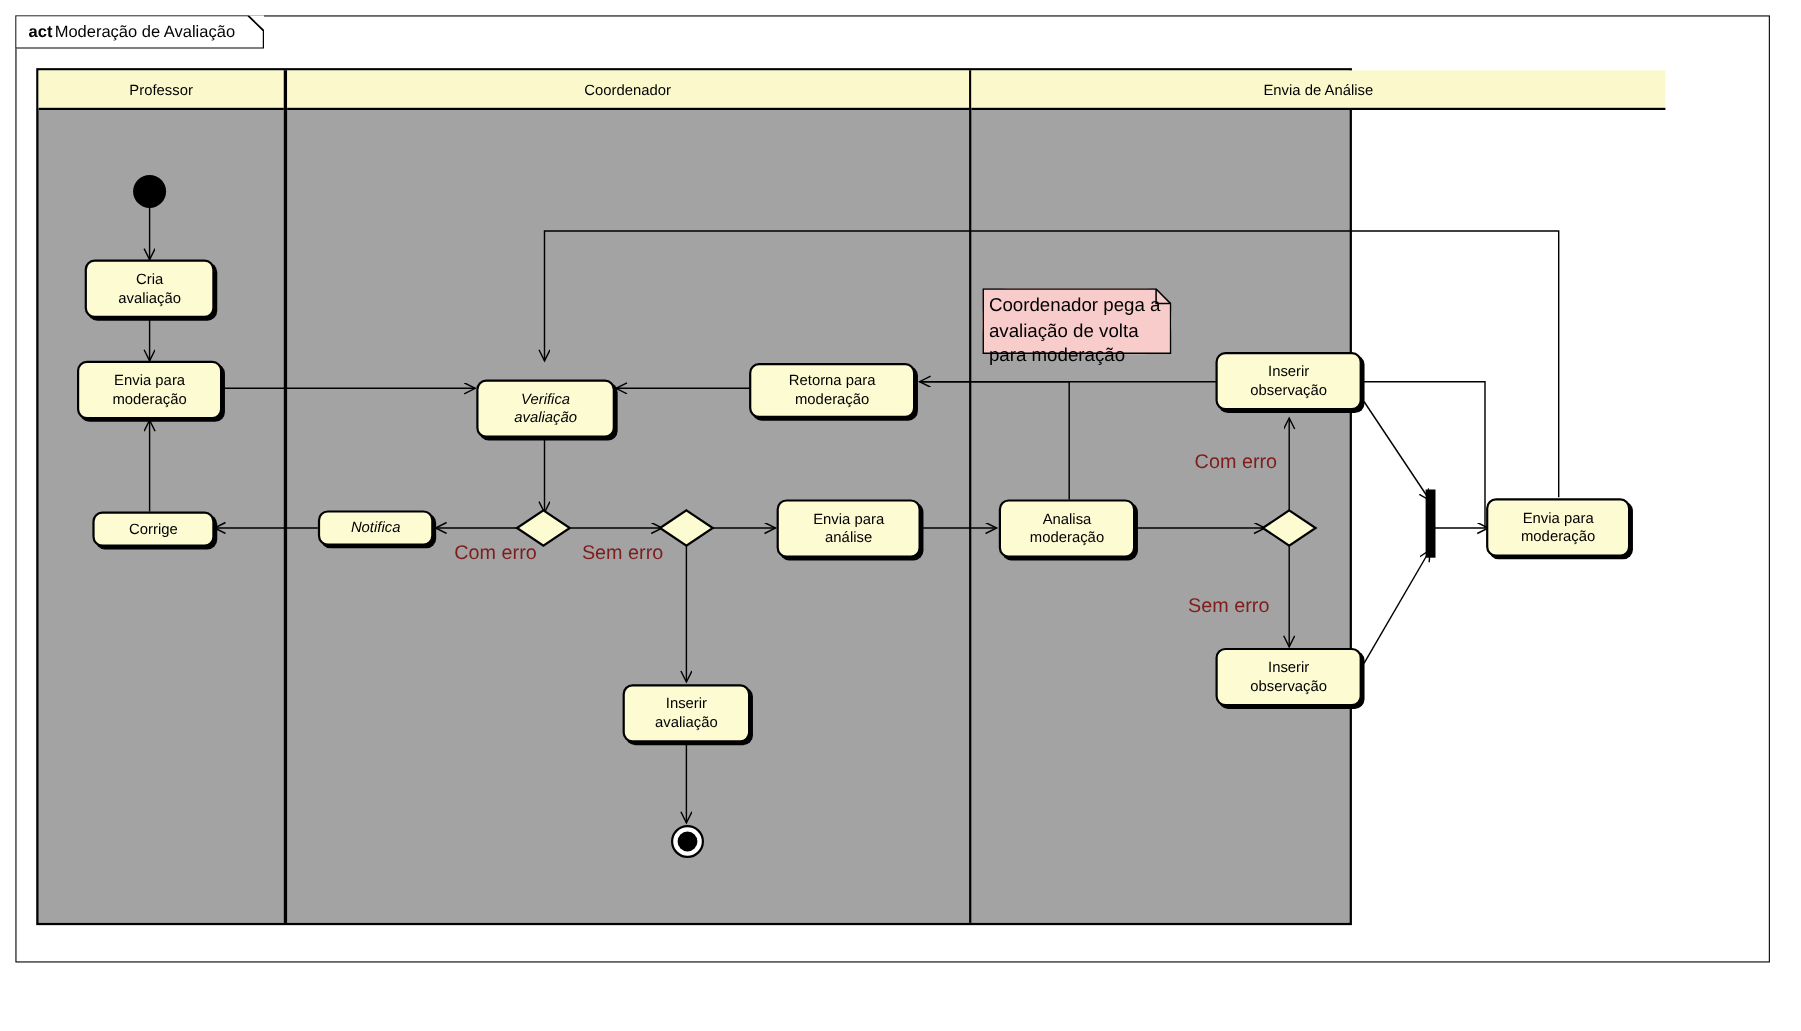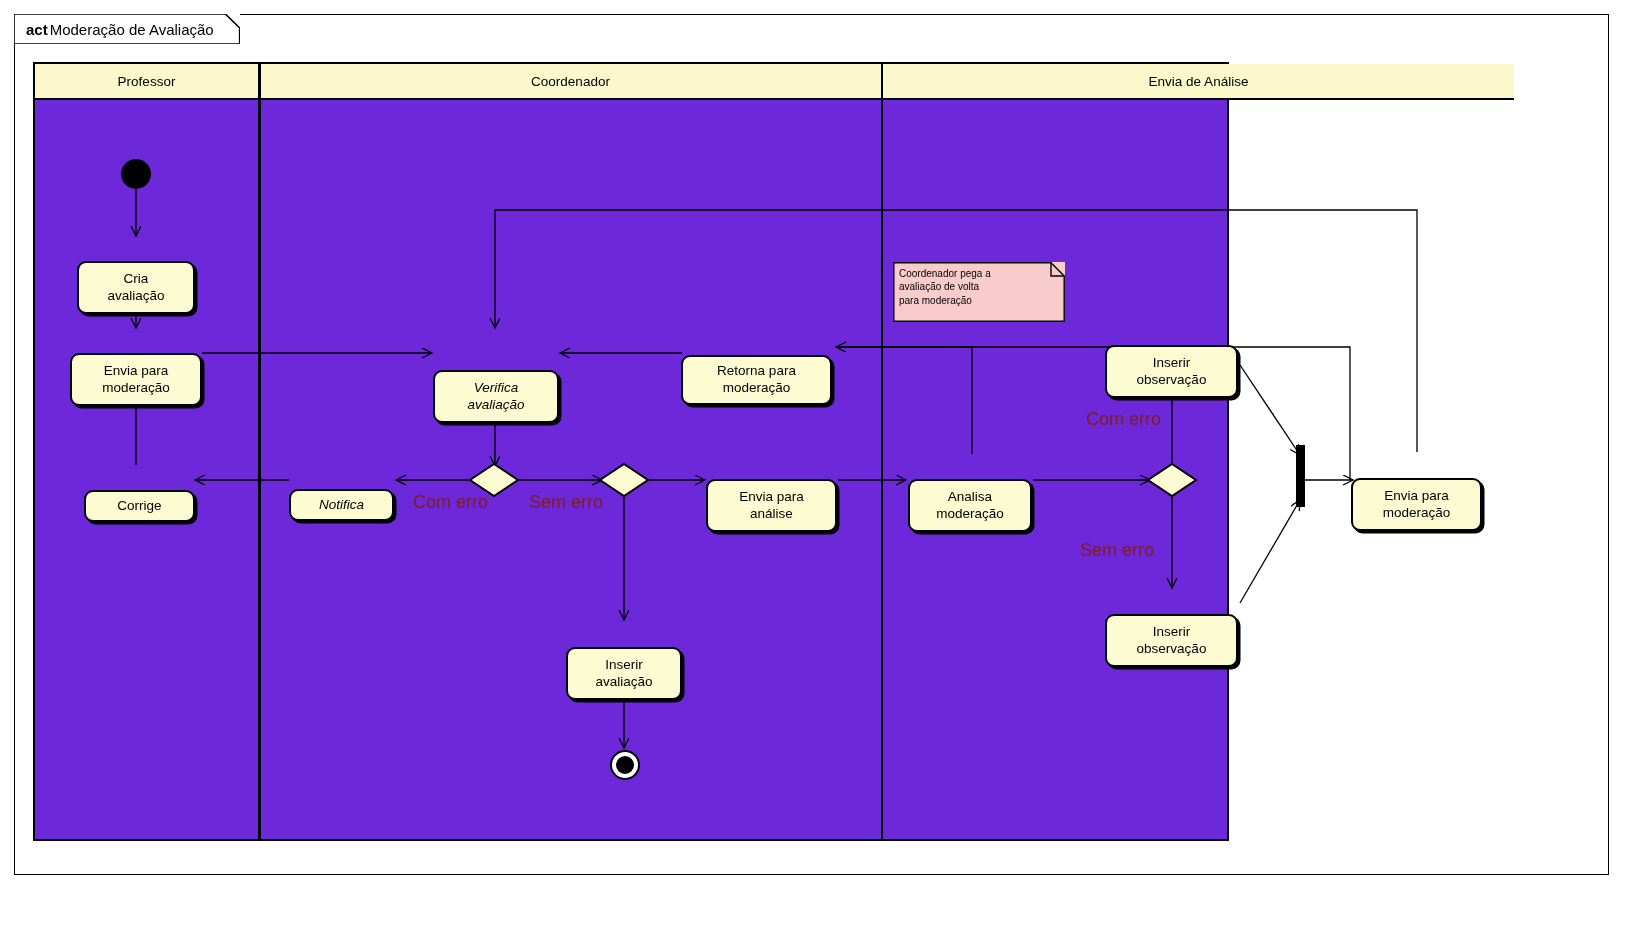--- a/index.html
+++ b/index.html
@@ -65,21 +65,21 @@
   }
   
   #lanes {
     position: absolute;
     left: 33px;
     top: 62px;
     width: 1196px;
     height: 779px;
     box-sizing: border-box;
     border: 2.5px solid #000000;
-    background: #6d28d9;
+    background: #a3a3a3;
   }
   .lane {
     position: absolute;
     top: 0;
     height: 100%;
     box-sizing: border-box;
   }
   .lane-header {
     height: 36px;
     box-sizing: border-box;
@@ -108,21 +108,20 @@
     border-radius: 9px;
     box-shadow: 2.5px 2.5px 0 0 #000000;
     display: flex;
     align-items: center;
     justify-content: center;
     text-align: center;
     font-size: 13.5px;
     line-height: 1.25;
     color: #000000;
     padding: 2px 4px;
-    margin-top: 25px;
   }
 
   
   .init-node {
     position: absolute;
     border-radius: 50%;
     background: #000000;
   }
   
   .final-node {
@@ -149,23 +148,24 @@
   
   .bar {
     position: absolute;
     background: #000000;
   }
   
   .note {
     position: absolute;
     box-sizing: border-box;
     background: #F9CCCC;
-    font-size: 10px;
+    font-size: 17px;
     line-height: 1.33;
     color: #000000;
+    border-radius: 24px;
   }
   .note-text {
     position: absolute;
     left: 6px;
     top: 5px;
     right: 8px;
     white-space: pre-line;
   }
   
   .edge-label {

